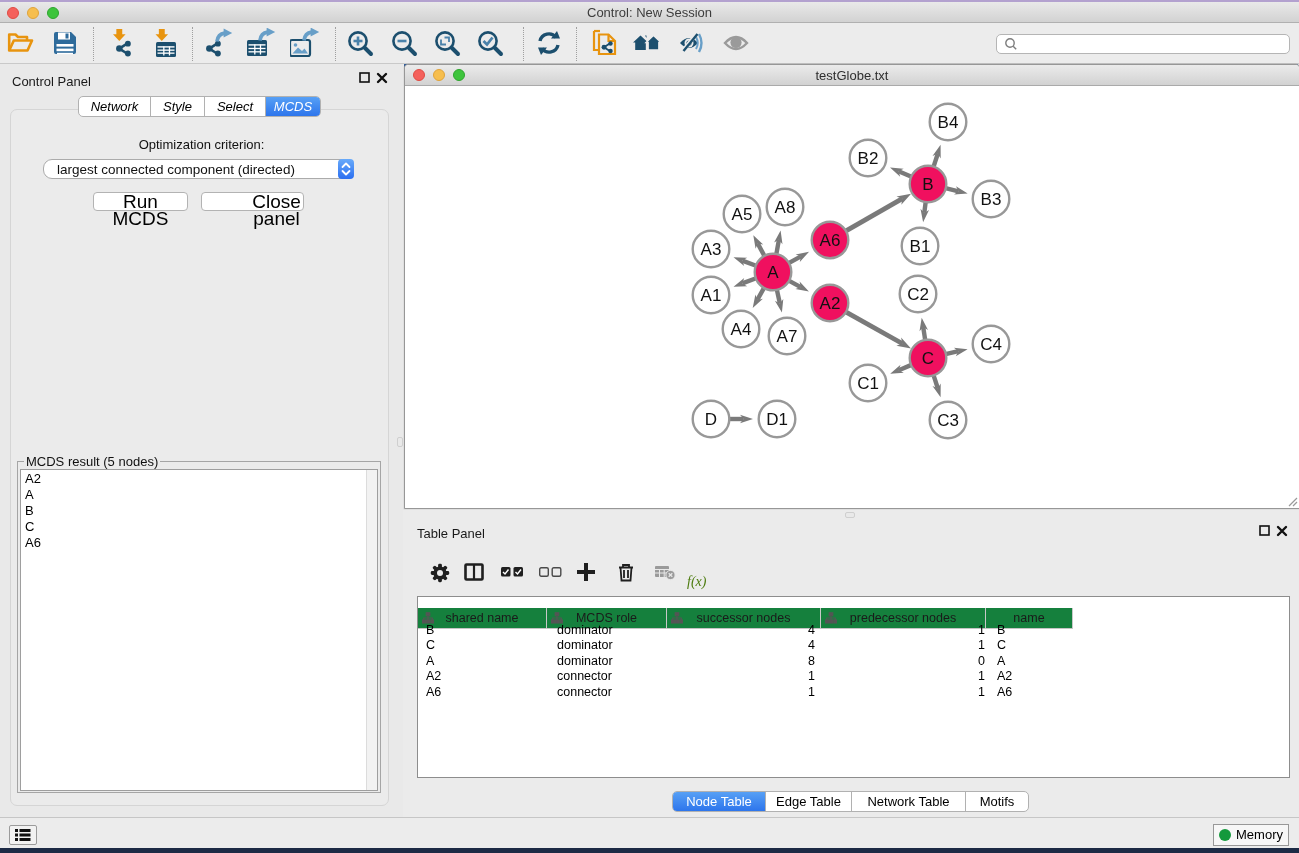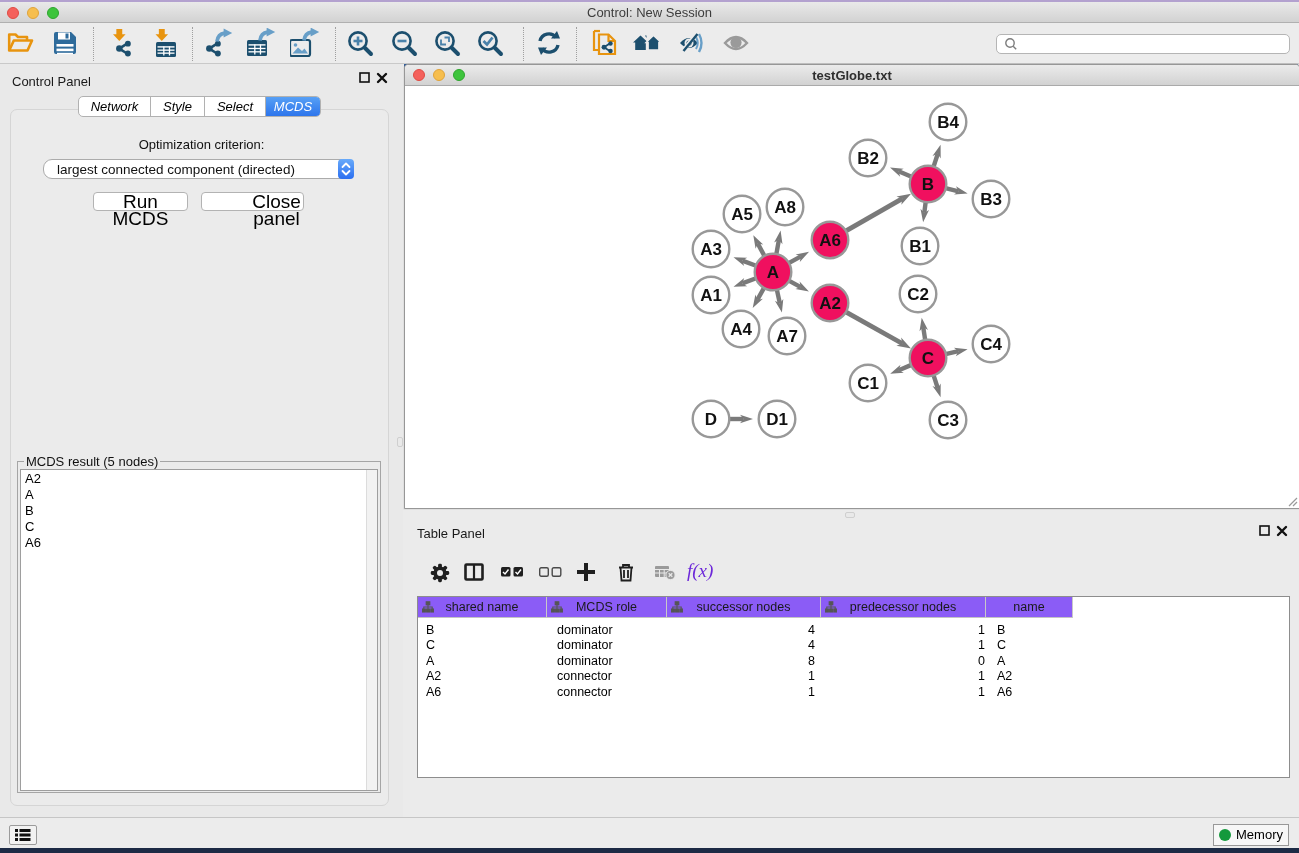--- a/index.html
+++ b/index.html
@@ -34,36 +34,36 @@
 #combo .step{position:absolute;right:-1px;top:-1px;width:16px;height:20px;background:linear-gradient(180deg,#68aafa,#2b6ff0);border-radius:4px;}
 #combo .step svg{position:absolute;left:2px;top:2px;}
 .btn{position:absolute;height:19px;background:#fff;border:1px solid #b3b3b3;border-radius:4px;font-size:19px;color:#000;text-align:center;line-height:17px;}
 #fieldset{position:absolute;left:17px;top:397px;width:364px;height:332px;border:1px solid #a5a5a5;}
 #fieldset .lab{position:absolute;left:6px;top:-8px;background:#ebebeb;padding:0 2px;font-size:13px;color:#111;}
 #listbox{position:absolute;left:2px;top:7px;width:358px;height:322px;background:#fff;border:1px solid #9e9e9e;}
 #listbox .items{position:absolute;left:4px;top:1px;font-size:13px;color:#000;line-height:16px;}
 #listbox .sb{position:absolute;right:0;top:0;width:11px;height:100%;background:#f2f2f2;border-left:1px solid #dcdcdc;}
 
 #desk{position:absolute;left:403px;top:62px;width:896px;height:755px;background:#ebebeb;}
-#frame{position:absolute;left:1px;top:0px;width:896px;height:445px;background:#fff;border:1px solid #979797;border-radius:4px 4px 0 0;box-shadow:0 0 0 0.5px rgba(0,0,0,0.1);font-weight:bold;}
+#frame{position:absolute;left:1px;top:0px;width:896px;height:445px;background:#fff;border:1px solid #979797;border-radius:4px 4px 0 0;box-shadow:0 0 0 0.5px rgba(0,0,0,0.1);}
 #ftitle{position:absolute;left:0;top:0;width:894px;height:21px;background:linear-gradient(180deg,#ebebeb,#d2d2d2);border-bottom:1px solid #aaa;border-radius:4px 4px 0 0;}
 #ftitle .t1{left:8px;top:3.5px;background:#f4615c;border:1px solid #e04b43;}
 #ftitle .t2{left:28px;top:3.5px;background:#f6be4e;border:1px solid #e0a33a;}
 #ftitle .t3{left:48px;top:3.5px;background:#3ec43d;border:1px solid #2fa52f;}
 #ftitle .ttl{position:absolute;left:0;right:0;top:3px;text-align:center;font-size:13px;color:#2e2e2e;}
 #graph{position:absolute;left:0;top:22px;}
 #graph text{font-family:"Liberation Sans",sans-serif;}
 .wedge{position:absolute;width:6px;height:6px;background:#34619f;}
 .grip{position:absolute;background:#e9e9e9;border:1px solid #cfcfcf;border-radius:2px;}
 
 #tpanel{position:absolute;left:0px;top:455px;width:896px;height:300px;background:#ebebeb;}
 #tpanel .hdr{position:absolute;left:14px;top:7px;font-size:13px;color:#1a1a1a;}
 #ttoolbar{position:absolute;left:14px;top:36px;width:870px;height:36px;}
 #tbl{position:absolute;left:14px;top:77px;width:873px;height:182px;background:#fff;border:1px solid #8d8d8d;}
-#thead{position:absolute;left:0;top:0;height:21px;background:#8b5cf6;border-bottom:1px solid #c4c4c4;}
+#thead{position:absolute;left:0;top:11px;height:21px;background:#15803d;border-bottom:1px solid #c4c4c4;}
 .hc{position:absolute;top:0;height:21px;border-right:1px solid #c8c8c8;font-size:12.5px;color:#1a1a1a;text-align:center;line-height:21px;}
 .hc svg{position:absolute;left:4px;top:4px;}
 .cell{position:absolute;font-size:12.5px;color:#000;height:15px;}
 #btabs{left:269px;top:272px;}
 
 #sbar{position:absolute;left:0;top:815px;width:1299px;height:31px;background:#ececec;border-top:1px solid #c6c6c6;}
 #lbtn{position:absolute;left:9px;top:7px;width:28px;height:20px;background:#f2f2f2;border:1px solid #9b9b9b;border-radius:2px;}
 #mem{position:absolute;right:10px;top:6px;width:76px;height:22px;background:#f7f7f7;border:1px solid #989898;font-size:13px;color:#000;line-height:20px;text-align:center;margin-left:24px;}
 #mem .dot{display:inline-block;width:12px;height:12px;border-radius:50%;background:#14993c;vertical-align:-2px;margin-right:5px;}
 </style></head>
@@ -418,21 +418,21 @@
               <g stroke="#e9e9e9" stroke-width="1">
                 <line x1="0" y1="6.5" x2="14" y2="6.5"></line>
                 <line x1="0" y1="10" x2="14" y2="10"></line>
                 <line x1="4.5" y1="6.5" x2="4.5" y2="14"></line>
                 <line x1="9.2" y1="6.5" x2="9.2" y2="14"></line>
               </g>
               <circle cx="15.5" cy="12" r="4.6" stroke="#e9e9e9" stroke-width="1"></circle>
               <path d="M13.7 10.2 L17.3 13.8 M17.3 10.2 L13.7 13.8" stroke="#e9e9e9" stroke-width="1.3"></path>
             </g>
           </svg>
-          <div style="position:absolute;left:270px;top:5px;font-family:'Liberation Serif',serif;font-style:italic;font-size:19px;color:#6d28d9;">f(x)</div>
+          <div style="position:absolute;left:270px;top:19px;font-family:'Liberation Serif',serif;font-style:italic;font-size:14px;color:#4d7c0f;">f(x)</div>
         </div>
       <div id="tbl">
         <div id="thead" style="width:655px;">
             <div class="hc" style="left:0px;width:129px;"><svg width="12" height="12" viewBox="0 0 12 12">
                 <g fill="none" stroke="#555" stroke-width="1.1">
                   <rect x="4.2" y="0.8" width="3.6" height="3" fill="#555"></rect>
                   <path d="M6 3.8 L6 6 M1.8 8.5 L1.8 6 L10.2 6 L10.2 8.5 M6 6 L6 8.5"></path>
                   <rect x="0.4" y="8" width="3" height="3" fill="#555"></rect>
                   <rect x="4.6" y="8" width="3" height="3" fill="#555"></rect>
                   <rect x="8.8" y="8" width="3" height="3" fill="#555"></rect>
@@ -486,20 +486,26 @@
           <div class="cell" style="left:139px;top:72.3px;">connector</div>
           <div class="cell" style="left:249px;top:72.3px;width:148px;text-align:right;">1</div>
           <div class="cell" style="left:403px;top:72.3px;width:164px;text-align:right;">1</div>
           <div class="cell" style="left:579px;top:72.3px;">A2</div>
           <div class="cell" style="left:8px;top:87.9px;">A6</div>
           <div class="cell" style="left:139px;top:87.9px;">connector</div>
           <div class="cell" style="left:249px;top:87.9px;width:148px;text-align:right;">1</div>
           <div class="cell" style="left:403px;top:87.9px;width:164px;text-align:right;">1</div>
           <div class="cell" style="left:579px;top:87.9px;">A6</div>
       </div>
+      <div class="tabs" id="btabs">
+          <div class="sel" style="width:92px;">Node Table</div>
+          <div style="width:86px;">Edge Table</div>
+          <div style="width:114px;">Network Table</div>
+          <div style="width:63px;">Motifs</div>
+        </div>
     </div>
   </div>
   <div id="sbar">
     <div id="lbtn">
         <svg width="16" height="14" viewBox="0 0 16 14" style="position:absolute;left:5px;top:2px;">
           <g fill="#111">
             <rect x="0" y="1" width="3" height="3"></rect>
             <rect x="0" y="5.5" width="3" height="3"></rect>
             <rect x="0" y="10" width="3" height="3"></rect>
             <rect x="4.5" y="1" width="11" height="3"></rect>

